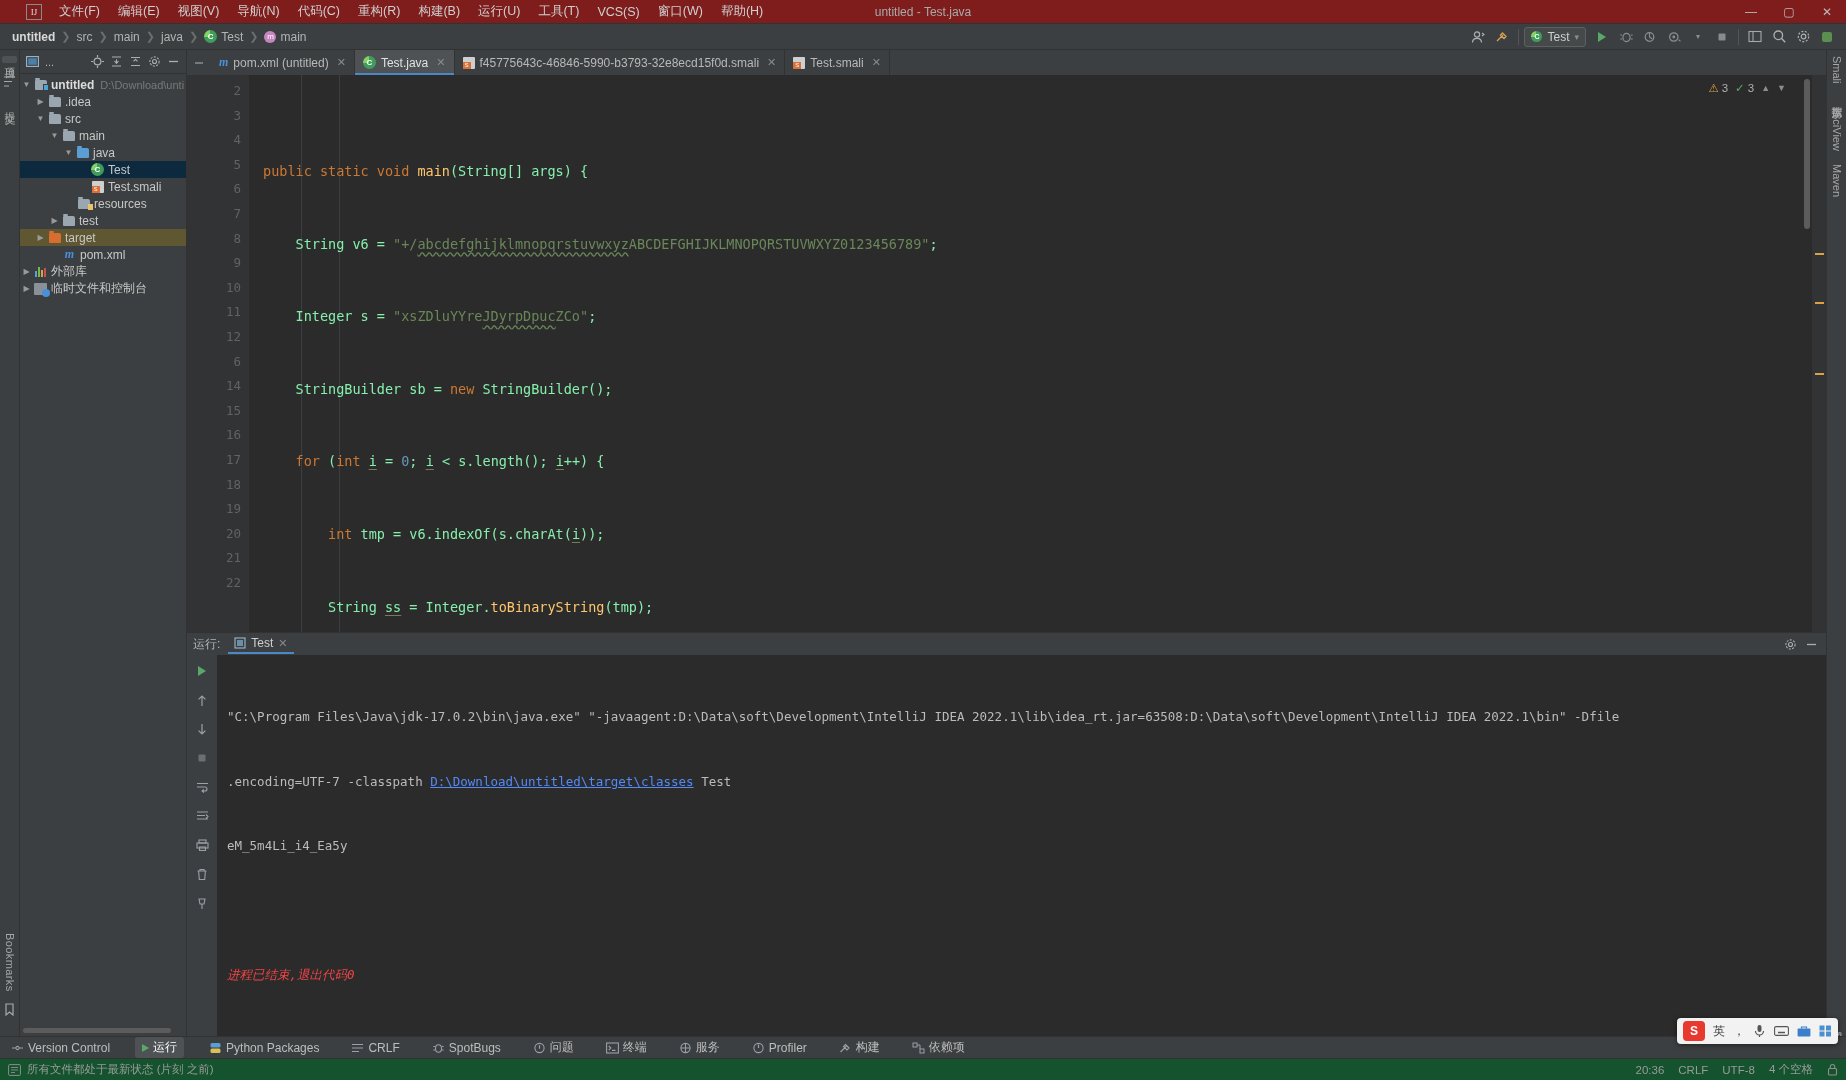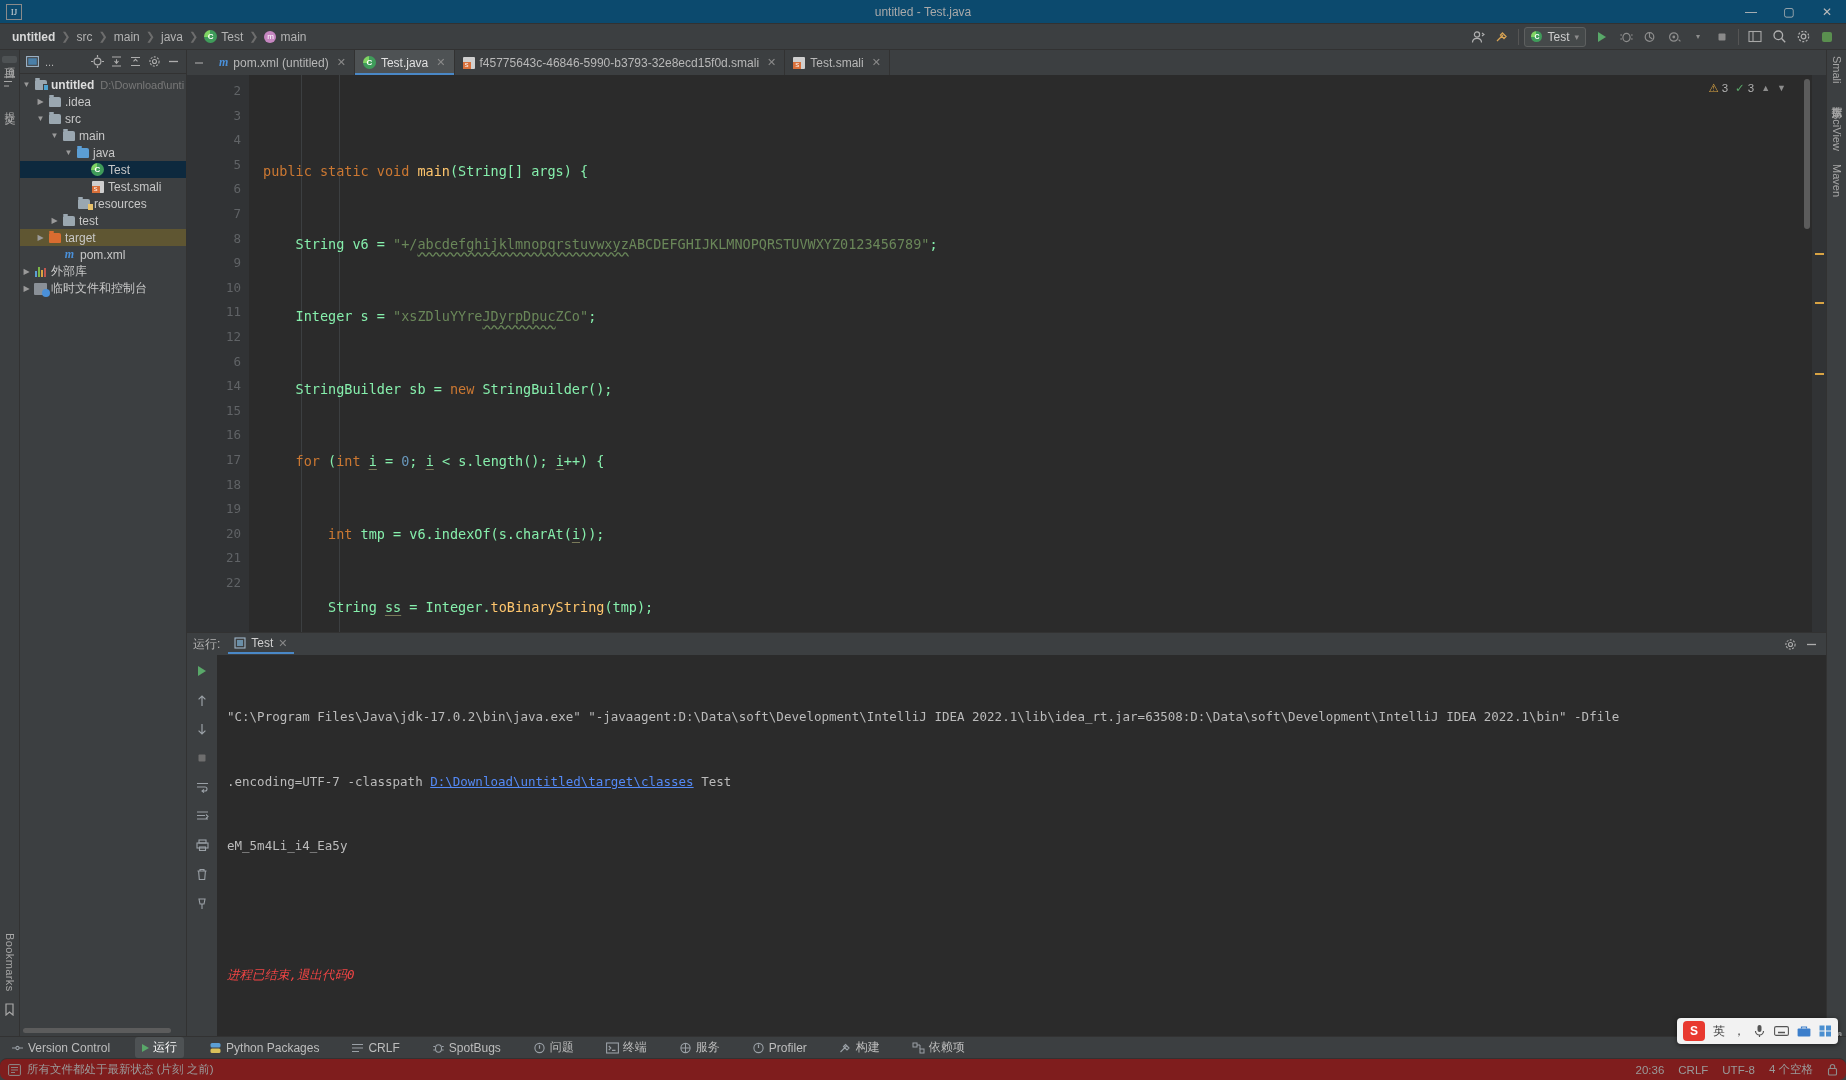--- a/index.html
+++ b/index.html
@@ -8,22 +8,22 @@
     background:#3c3f41;
     font-family:"Liberation Sans", sans-serif;
     font-size:12px;
     color:#bbbbbb;
     -webkit-font-smoothing:antialiased;
   }
   .app { position:relative; width:1846px; height:1080px; display:flex; flex-direction:column; }
 
   
   .titlebar {
-    height:24px; background:#0c4a6e; display:flex; align-items:center;
-    border-bottom:1px solid #323232; flex:0 0 24px; position:relative;
+    height:24px; background:#7f1d1d; display:flex; align-items:center;
+    border-bottom:1px solid #323232; flex:0 0 24px; position:relative;padding-left:20px;
   }
   .ij-logo {
     width:16px; height:16px; margin:0 8px 0 6px; border:1px solid #8a8a8a;
     display:flex; align-items:center; justify-content:center;
     font-size:9px; color:#ddd; font-family:"Liberation Serif", serif;
   }
   .menu { display:flex; align-items:center; gap:0px; }
   .menu-item {
     padding:3px 9px; font-size:12.5px; color:#cfcfcf; cursor:default; white-space:nowrap;
   }
@@ -225,35 +225,49 @@
     height:22px; flex:0 0 22px; background:#3c3f41; display:flex; align-items:center;
     gap:18px; padding:0 4px; border-top:1px solid #323232;
   }
   .twin {
     display:flex; align-items:center; gap:4px; padding:2px 7px; font-size:12px; color:#bdbdbd;
     border-radius:3px;
   }
   .twin.active { background:#4e5254; color:#fff; }
 
   .status {
-    height:22px; flex:0 0 22px; background:#7f1d1d; display:flex; align-items:center;
-    padding:0 8px; font-size:11.5px; color:#9a9a9a; border-top:1px solid #323232;border-radius:7px;
+    height:22px; flex:0 0 22px; background:#14532d; display:flex; align-items:center;
+    padding:0 8px; font-size:11.5px; color:#9a9a9a; border-top:1px solid #323232;
   }
   .status-right { margin-left:auto; display:flex; align-items:center; gap:14px; }
   svg { display:block; }
 </style>
 </head>
 <body>
 
 <div class="app">
 
   <div class="titlebar">
     <div class="ij-logo">
         <span>IJ</span>
       </div>
+    <div class="menu">
+      <div class="menu-item">文件(F)</div>
+      <div class="menu-item">编辑(E)</div>
+      <div class="menu-item">视图(V)</div>
+      <div class="menu-item">导航(N)</div>
+      <div class="menu-item">代码(C)</div>
+      <div class="menu-item">重构(R)</div>
+      <div class="menu-item">构建(B)</div>
+      <div class="menu-item">运行(U)</div>
+      <div class="menu-item">工具(T)</div>
+      <div class="menu-item">VCS(S)</div>
+      <div class="menu-item">窗口(W)</div>
+      <div class="menu-item">帮助(H)</div>
+    </div>
     <div class="win-title">untitled - Test.java</div>
     <div class="win-ctrl">
       <div class="win-btn">—</div>
       <div class="win-btn">▢</div>
       <div class="win-btn close">✕</div>
     </div>
   </div>
 
   <div class="navbar">
     <div class="crumbs">

